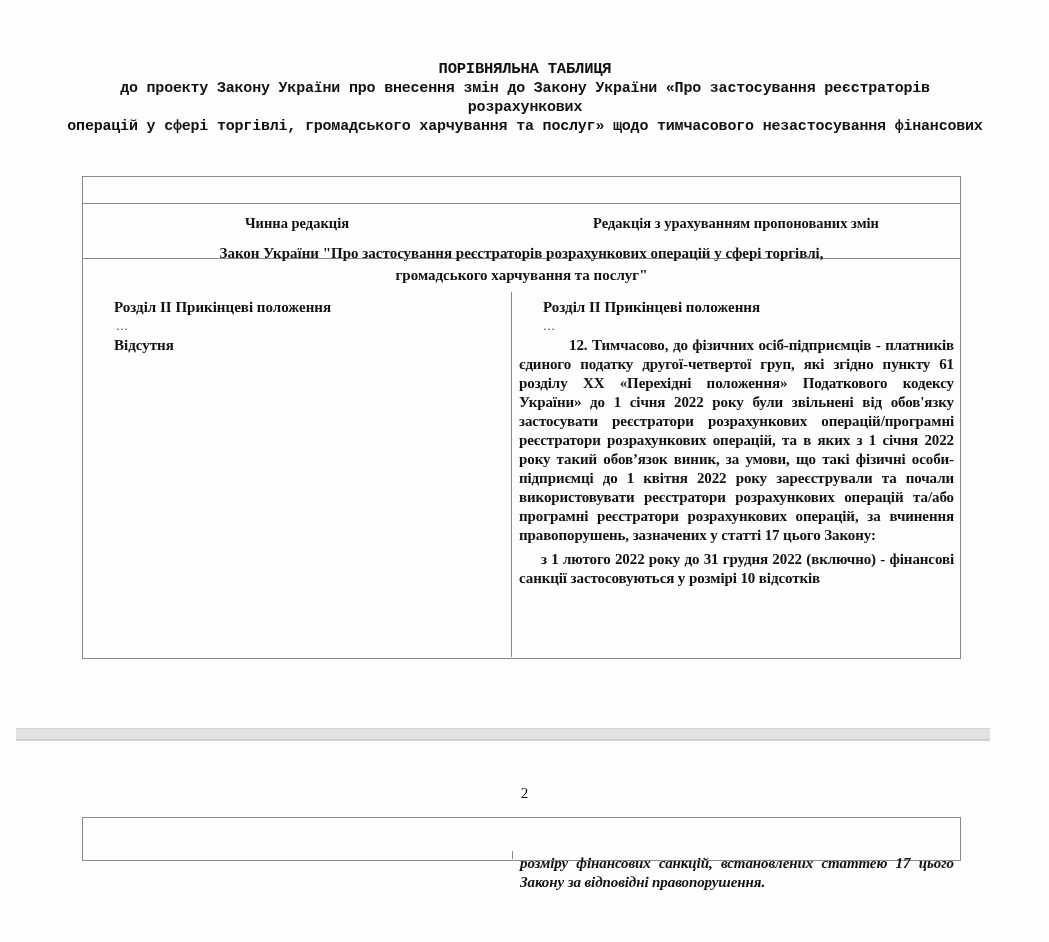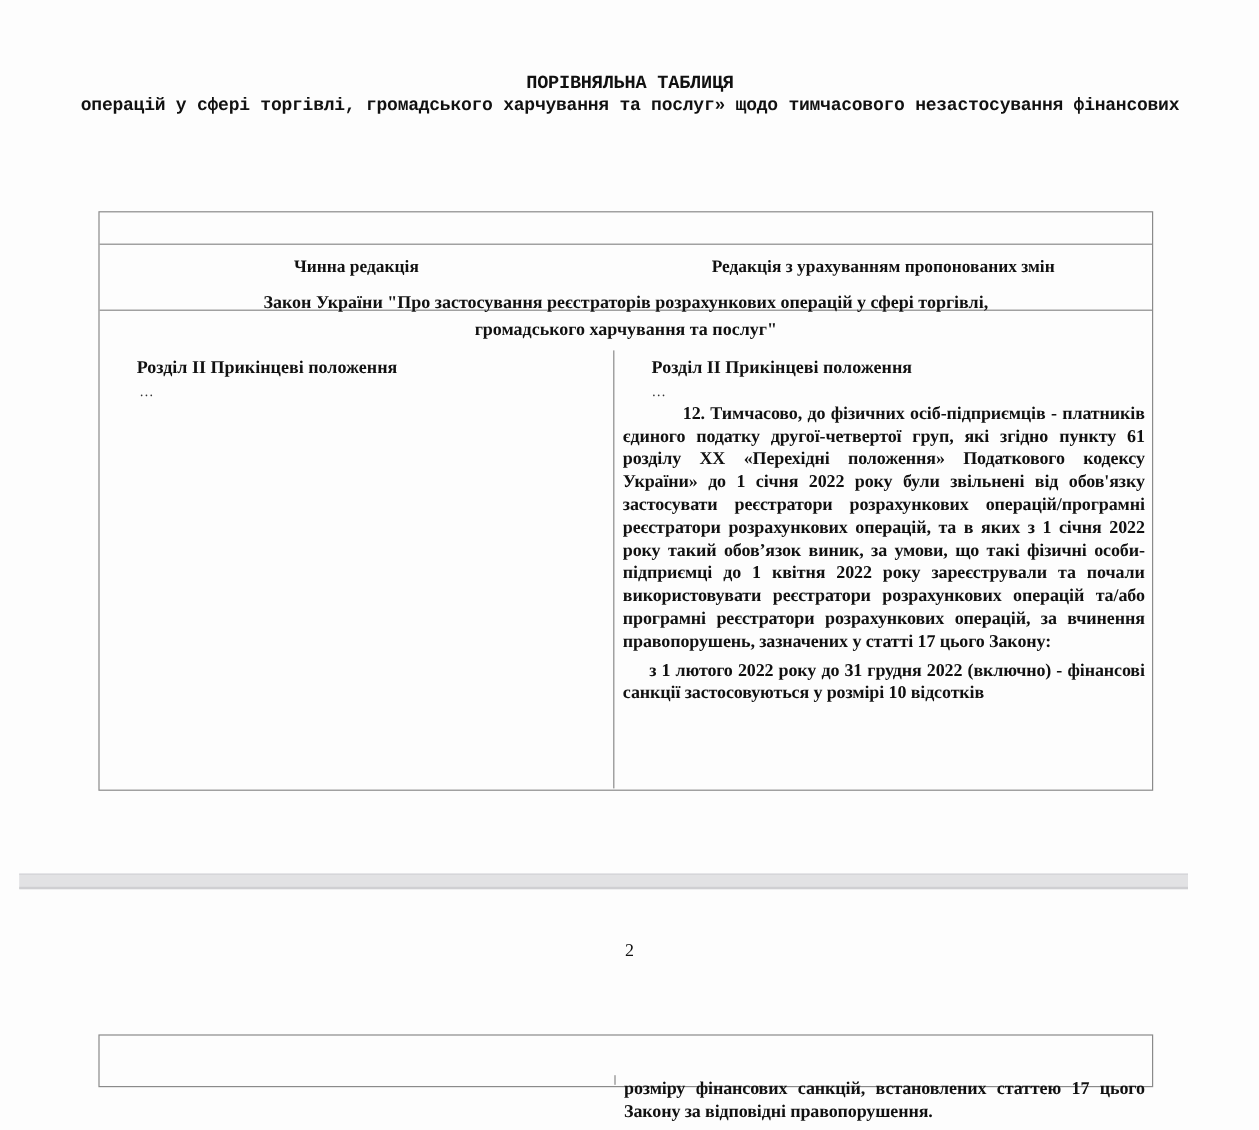--- a/index.html
+++ b/index.html
@@ -38,48 +38,50 @@
     .justify { text-align: justify; font-weight: bold; letter-spacing: -0.1px; }
     .para { text-indent: 50px; }
     .para2 { text-indent: 22px; margin-top: 5px; }
     .indent-sec { padding-left: 24px; }
     .page-sep {
       position: absolute; left: 16px; width: 974px; top: 728px; height: 13px;
       background: #e2e2e4; border-top: 1px solid #d3d3d6; border-bottom: 2px solid #cfcfd2;
       box-sizing: border-box;
     }
     .page-num { position: absolute; left: 0; width: 1049px; top: 785px; text-align: center; font-size: 15px; }
-    #table2 { top: 862px; height: 44px; }
+    #table2 { top: 817px; height: 44px; font-style: italic; }
     #table2 .row { height: 41px; }
     #table2 .cell.left { width: 430px; }
     #table2 .cell.right { padding: 3px 6px 0 7px; font-size: 15px; line-height: 19px; }
   </style>
 </head>
 <body>
 
 <div class="heading">
   <div class="title">ПОРІВНЯЛЬНА ТАБЛИЦЯ</div>
+  <div>до проекту Закону України про внесення змін до Закону України «Про застосування реєстраторів розрахункових</div>
   <div>операцій у сфері торгівлі, громадського харчування та послуг» щодо тимчасового незастосування фінансових</div>
 </div>
 
 <div class="table" id="table1">
   <div class="row hdr-row">
     <div class="cell left">Чинна редакція</div>
     <div class="cell right">Редакція з урахуванням пропонованих змін</div>
   </div>
   <div class="row law-row">
     <div class="cell">
       <div>Закон України "Про застосування реєстраторів розрахункових операцій у сфері торгівлі,</div>
       <div>громадського харчування та послуг"</div>
     </div>
   </div>
   <div class="row body-row">
     <div class="cell left">
       <div class="plain">Розділ ІІ Прикінцеві положення</div>
       <div class="dots">…</div>
+      <div class="bold">Відсутня</div>
     </div>
     <div class="cell right">
       <div class="plain indent-sec">Розділ ІІ Прикінцеві положення</div>
       <div class="dots indent-sec">…</div>
       <div class="justify para">12. Тимчасово, до фізичних осіб-підприємців - платників єдиного податку другої-четвертої груп, які згідно пункту 61 розділу ХХ «Перехідні положення» Податкового кодексу України» до 1 січня 2022 року були звільнені від обов'язку застосувати реєстратори розрахункових операцій/програмні реєстратори розрахункових операцій, та в яких з 1 січня 2022 року такий обов’язок виник, за умови, що такі фізичні особи-підприємці до 1 квітня 2022 року зареєстрували та почали використовувати реєстратори розрахункових операцій та/або програмні реєстратори розрахункових операцій, за вчинення правопорушень, зазначених у статті 17 цього Закону:</div>
       <div class="justify para2">з 1 лютого 2022 року до 31 грудня 2022 (включно) - фінансові санкції  застосовуються у розмірі 10 відсотків</div>
     </div>
   </div>
 </div>
 

